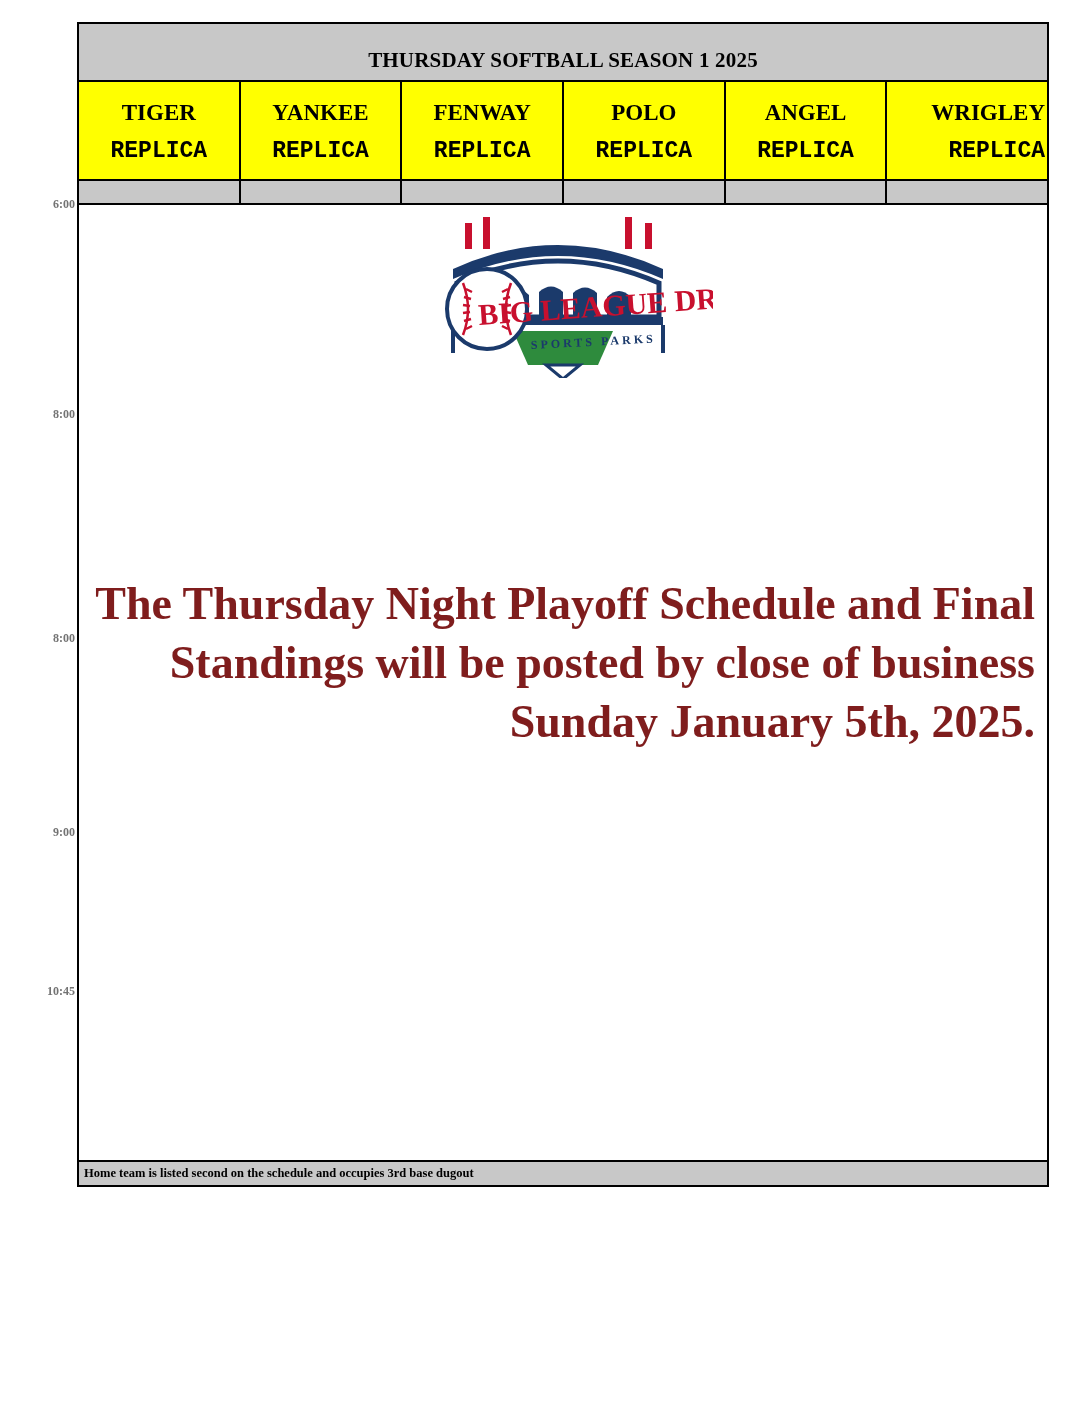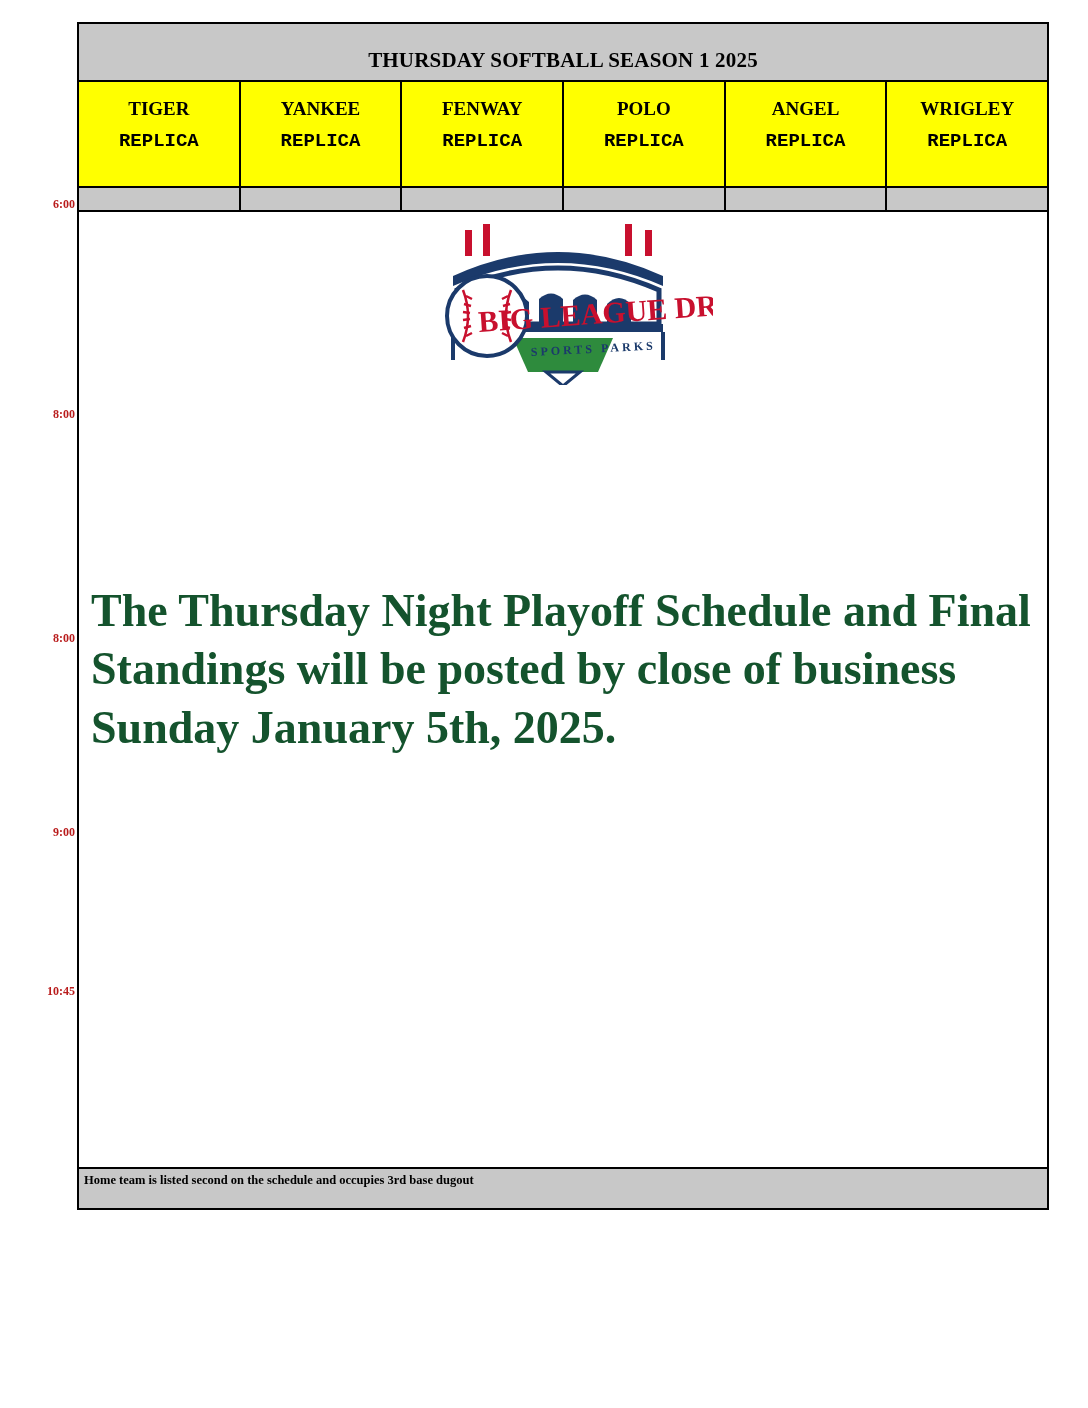--- a/index.html
+++ b/index.html
@@ -49,26 +49,26 @@
     display: flex;
     background: #c8c8c8;
     border-bottom: 2px solid #000;
   }
   .field-cell {
     flex: 1 1 0;
     background: #ffff00;
     border-right: 2px solid #000;
     box-sizing: border-box;
     text-align: center;
-    padding: 11px 2px 28px 2px;
-    font-weight: bold;
-    font-size: 19px;
+    padding: 11px 2px 8px 2px;
+    font-weight: bold;
+    font-size: 23px;
     line-height: 1.7;
   }
-  .field-cell:last-child { border-right: none; }
+  .field-cell:last-child { border-right: none; text-align: right; }
   .field-cell .fname { display: block; }
   .field-cell .fsub { display: block; font-family: Liberation Mono, monospace; }
 
   .spacer-row {
     display: flex;
     background: #c8c8c8;
     height: 22px;
     border-bottom: 2px solid #000;
   }
   .spacer-cell {
@@ -82,34 +82,34 @@
     position: relative;
     height: 955px;
     background: #ffffff;
   }
 
   .footer-row {
     background: #c8c8c8;
     border-top: 2px solid #000;
     font-size: 12.5px;
     font-weight: bold;
-    padding: 4px 0 20px 5px;
+    padding: 4px 0 4px 5px;
     font-family: "Liberation Serif", serif;
   }
 
   
   .time-label {
     position: absolute;
     right: 0;
     width: 44px;
     text-align: right;
     font-size: 12px;
     font-weight: bold;
     font-family: "Liberation Serif", serif;
-    color: #b91c1c;
+    color: #737373;
   }
   .times {
     position: absolute;
     left: 0;
     top: 22px;
     width: 75px;
     height: 1000px;
   }
 
   
@@ -121,26 +121,26 @@
     width: 300px;
     height: 165px;
   }
 
   
   .notice {
     position: absolute;
     left: 12px;
     right: 12px;
     top: 370px;
-    text-align: left;
+    text-align: right;
     font-size: 46px;
     font-weight: bold;
     line-height: 1.28;
     font-family: "Liberation Serif", serif;
-    color: #14532d;
+    color: #7f1d1d;
   }
 </style>
 </head>
 <body>
 
 <div class="page">
 
   <div class="times">
     <div class="time-label" style="top:175px">6:00</div>
     <div class="time-label" style="top:385px">8:00</div>

